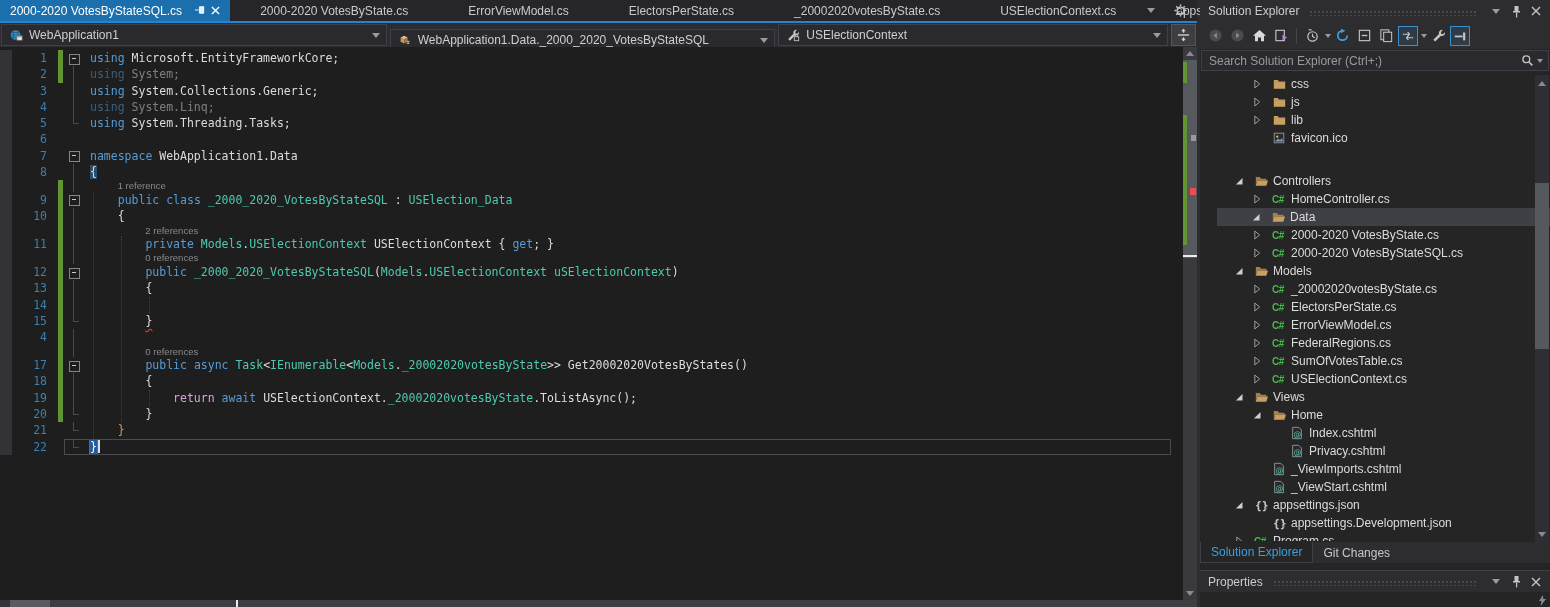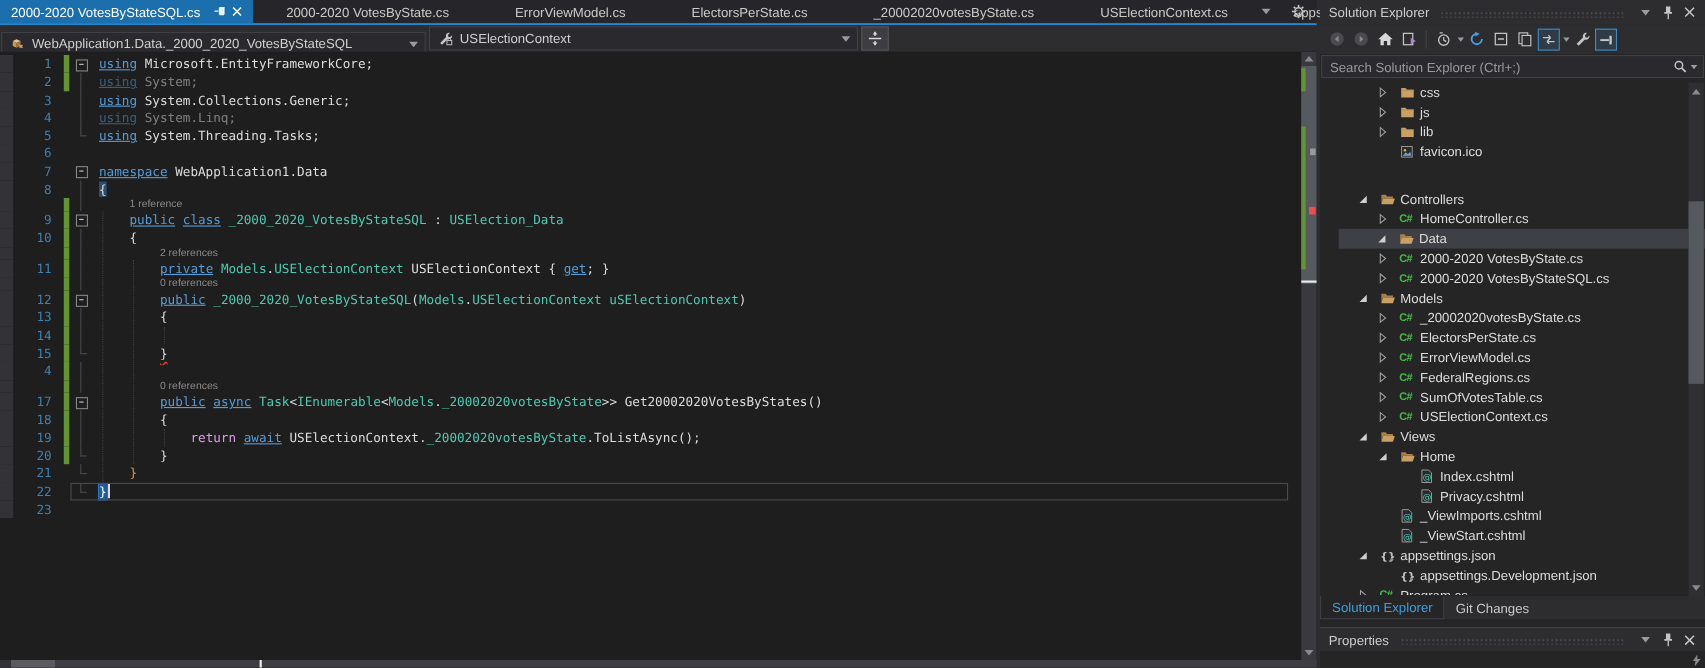--- a/index.html
+++ b/index.html
@@ -52,21 +52,21 @@
   .fold { width:16px; flex:none; position:relative; }
   .fold.box::before { content:""; position:absolute; left:3px; top:3.5px; width:9px; height:9px;
                       border:1px solid #858585; background:#1E1E1E; }
   .fold.box::after  { content:""; position:absolute; left:5.5px; top:7.5px; width:4px; height:1px; background:#C8C8C8; }
   .fold.line::before { content:""; position:absolute; left:7px; top:0; bottom:0; width:1px; background:#4A4A4E; }
   .fold.end::before  { content:""; position:absolute; left:7px; top:0; height:9px; width:1px; background:#4A4A4E; }
   .fold.end::after   { content:""; position:absolute; left:7px; top:8px; width:6px; height:1px; background:#4A4A4E; }
   .codecell { white-space:pre; padding-left:8px; color:#DCDCDC; }
   .dim .codecell { opacity:.5; }
   .lens .codecell { font-family:"Liberation Sans",sans-serif; font-size:9.5px; color:#8A8A8A; }
-  .tk.k { color:#569CD6;text-decoration:underline; } .tk.t { color:#4EC9B0; } .tk.c { color:#D8A0DF; }
+  .tk.k { color:#569CD6; } .tk.t { color:#4EC9B0; } .tk.c { color:#D8A0DF; }
   .tk.w { color:#DCDCDC; } .tk.g { color:#D7955B; }
   .tk.sq { text-decoration:underline; text-decoration-style:wavy; text-decoration-color:#E8402A; text-underline-offset:3px; }
   .tk.bsel { background:#1E5C9E; color:#FFFFFF; outline:1px solid #2F74B8; }
   .tk.bh { background:#2A4E6E; }
   .caret-bar { display:inline-block; width:2px; height:13px; background:#DCDCDC; vertical-align:-2px; margin-left:1px; }
   .cur-border { position:absolute; left:64px; right:12px; top:0; bottom:0; border:1px solid #4A4A50; pointer-events:none; }
   .iguide { position:absolute; width:0; border-left:1px dotted #404045; pointer-events:none; }
 
   
   #vscroll { position:absolute; right:0; top:0; bottom:0; width:14px; background:#3A3A3E; }
@@ -187,20 +187,37 @@
               <line x1="13.3" y1="2.7" x2="11.5" y2="4.5"></line>
                 <line x1="4.5" y1="11.5" x2="2.7" y2="13.3"></line>
             </g>
             <circle cx="8" cy="8" r="1.6" fill="#2D2D30"></circle>
           </svg>
         </span>
       </div>
     </div>
 
     <div id="nav-bar">
+      <div class="combo" id="combo-project">
+        <span class="tab-btn">
+          <svg width="14" height="14" viewBox="0 0 16 16">
+            <circle cx="7.5" cy="8" r="5.5" fill="#3A93C8"></circle>
+            <g stroke="#1E5A7E" stroke-width="0.9" fill="none">
+              <ellipse cx="7.5" cy="8" rx="2.6" ry="5.5"></ellipse>
+              <line x1="2" y1="8" x2="13" y2="8"></line>
+              <line x1="2.6" y1="5.2" x2="12.4" y2="5.2"></line>
+              <line x1="2.6" y1="10.8" x2="12.4" y2="10.8"></line>
+            </g>
+            <rect x="9" y="9" width="6" height="5" fill="#E8E8E8" stroke="#6A6A6A" stroke-width="0.8"></rect>
+            <rect x="9" y="9" width="6" height="1.6" fill="#9A9A9A"></rect>
+          </svg>
+        </span>
+        <span class="c-label">WebApplication1</span>
+        <span class="caret"></span>
+      </div>
       <div class="combo" id="combo-type">
         <span class="tab-btn">
           <svg width="14" height="14" viewBox="0 0 16 16">
             <path d="M3,5 L7,3 L11,5 L7,7 Z" fill="#E8C08A"></path>
             <path d="M3,5 V10 L7,12 V7 Z" fill="#C89858"></path>
             <path d="M11,5 V10 L7,12 V7 Z" fill="#A87838"></path>
             <path d="M10,9 l3,3 M13,9 l-3,3" stroke="#D8A860" stroke-width="1.4"></path>
           </svg>
         </span>
         <span class="c-label">WebApplication1.Data._2000_2020_VotesByStateSQL</span>
@@ -405,27 +422,20 @@
             <div class="codecell"><span class="tk w">    </span><span class="tk g">}</span></div>
           </div>
           <div class="crow cur">
             <div class="ind"></div>
             <div class="lnum">22</div>
             <div class="chg"></div>
             <div class="fold end"></div>
             <div class="codecell"><span class="tk bsel">}</span><span class="caret-bar"></span></div>
             <div class="cur-border"></div>
           </div>
-          <div class="crow">
-            <div class="ind"></div>
-            <div class="lnum">23</div>
-            <div class="chg"></div>
-            <div class="fold"></div>
-            <div class="codecell"></div>
-          </div>
         </div>
 
       <div class="iguide" style="left:93px; top:145px; height:247px;"></div>
       <div class="iguide" style="left:121px; top:189px; height:186px;"></div>
       <div class="iguide" style="left:149px; top:250px; height:16px;"></div>
       <div class="iguide" style="left:149px; top:343px; height:16px;"></div>
 
       <div id="vscroll">
         <div class="vs-arrow" style="top:0;">
             <span class="tri-up"></span>

